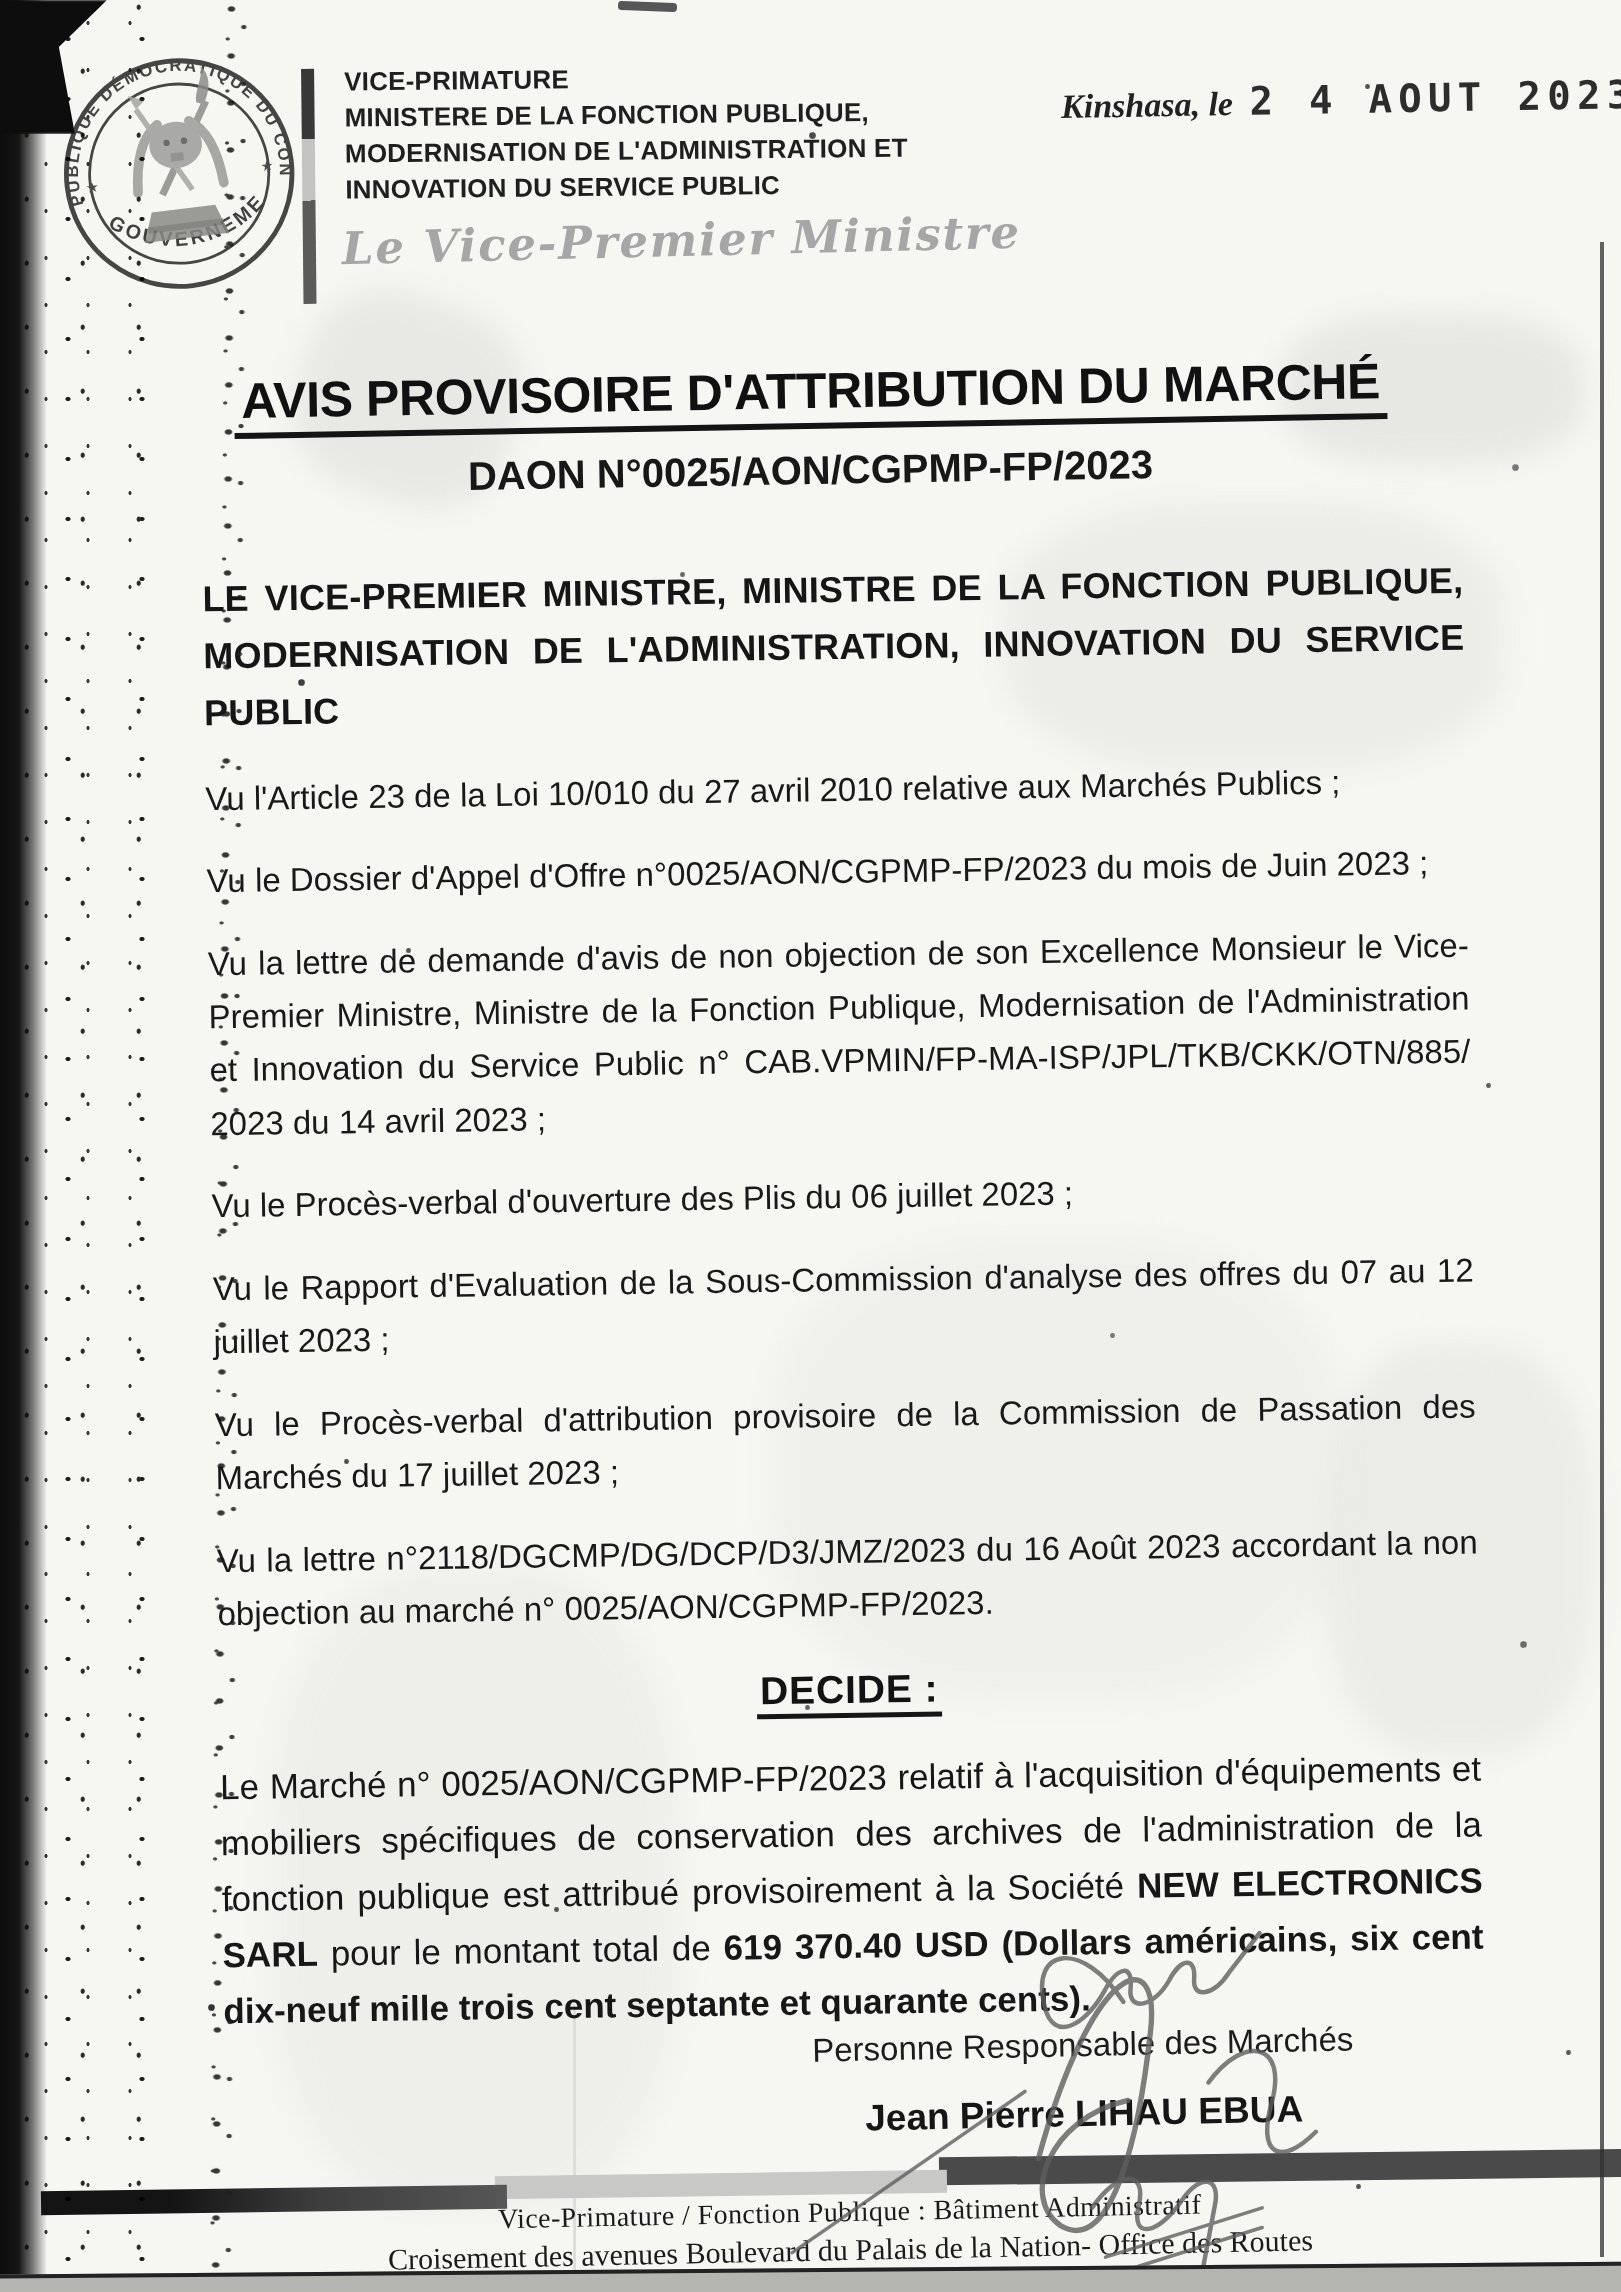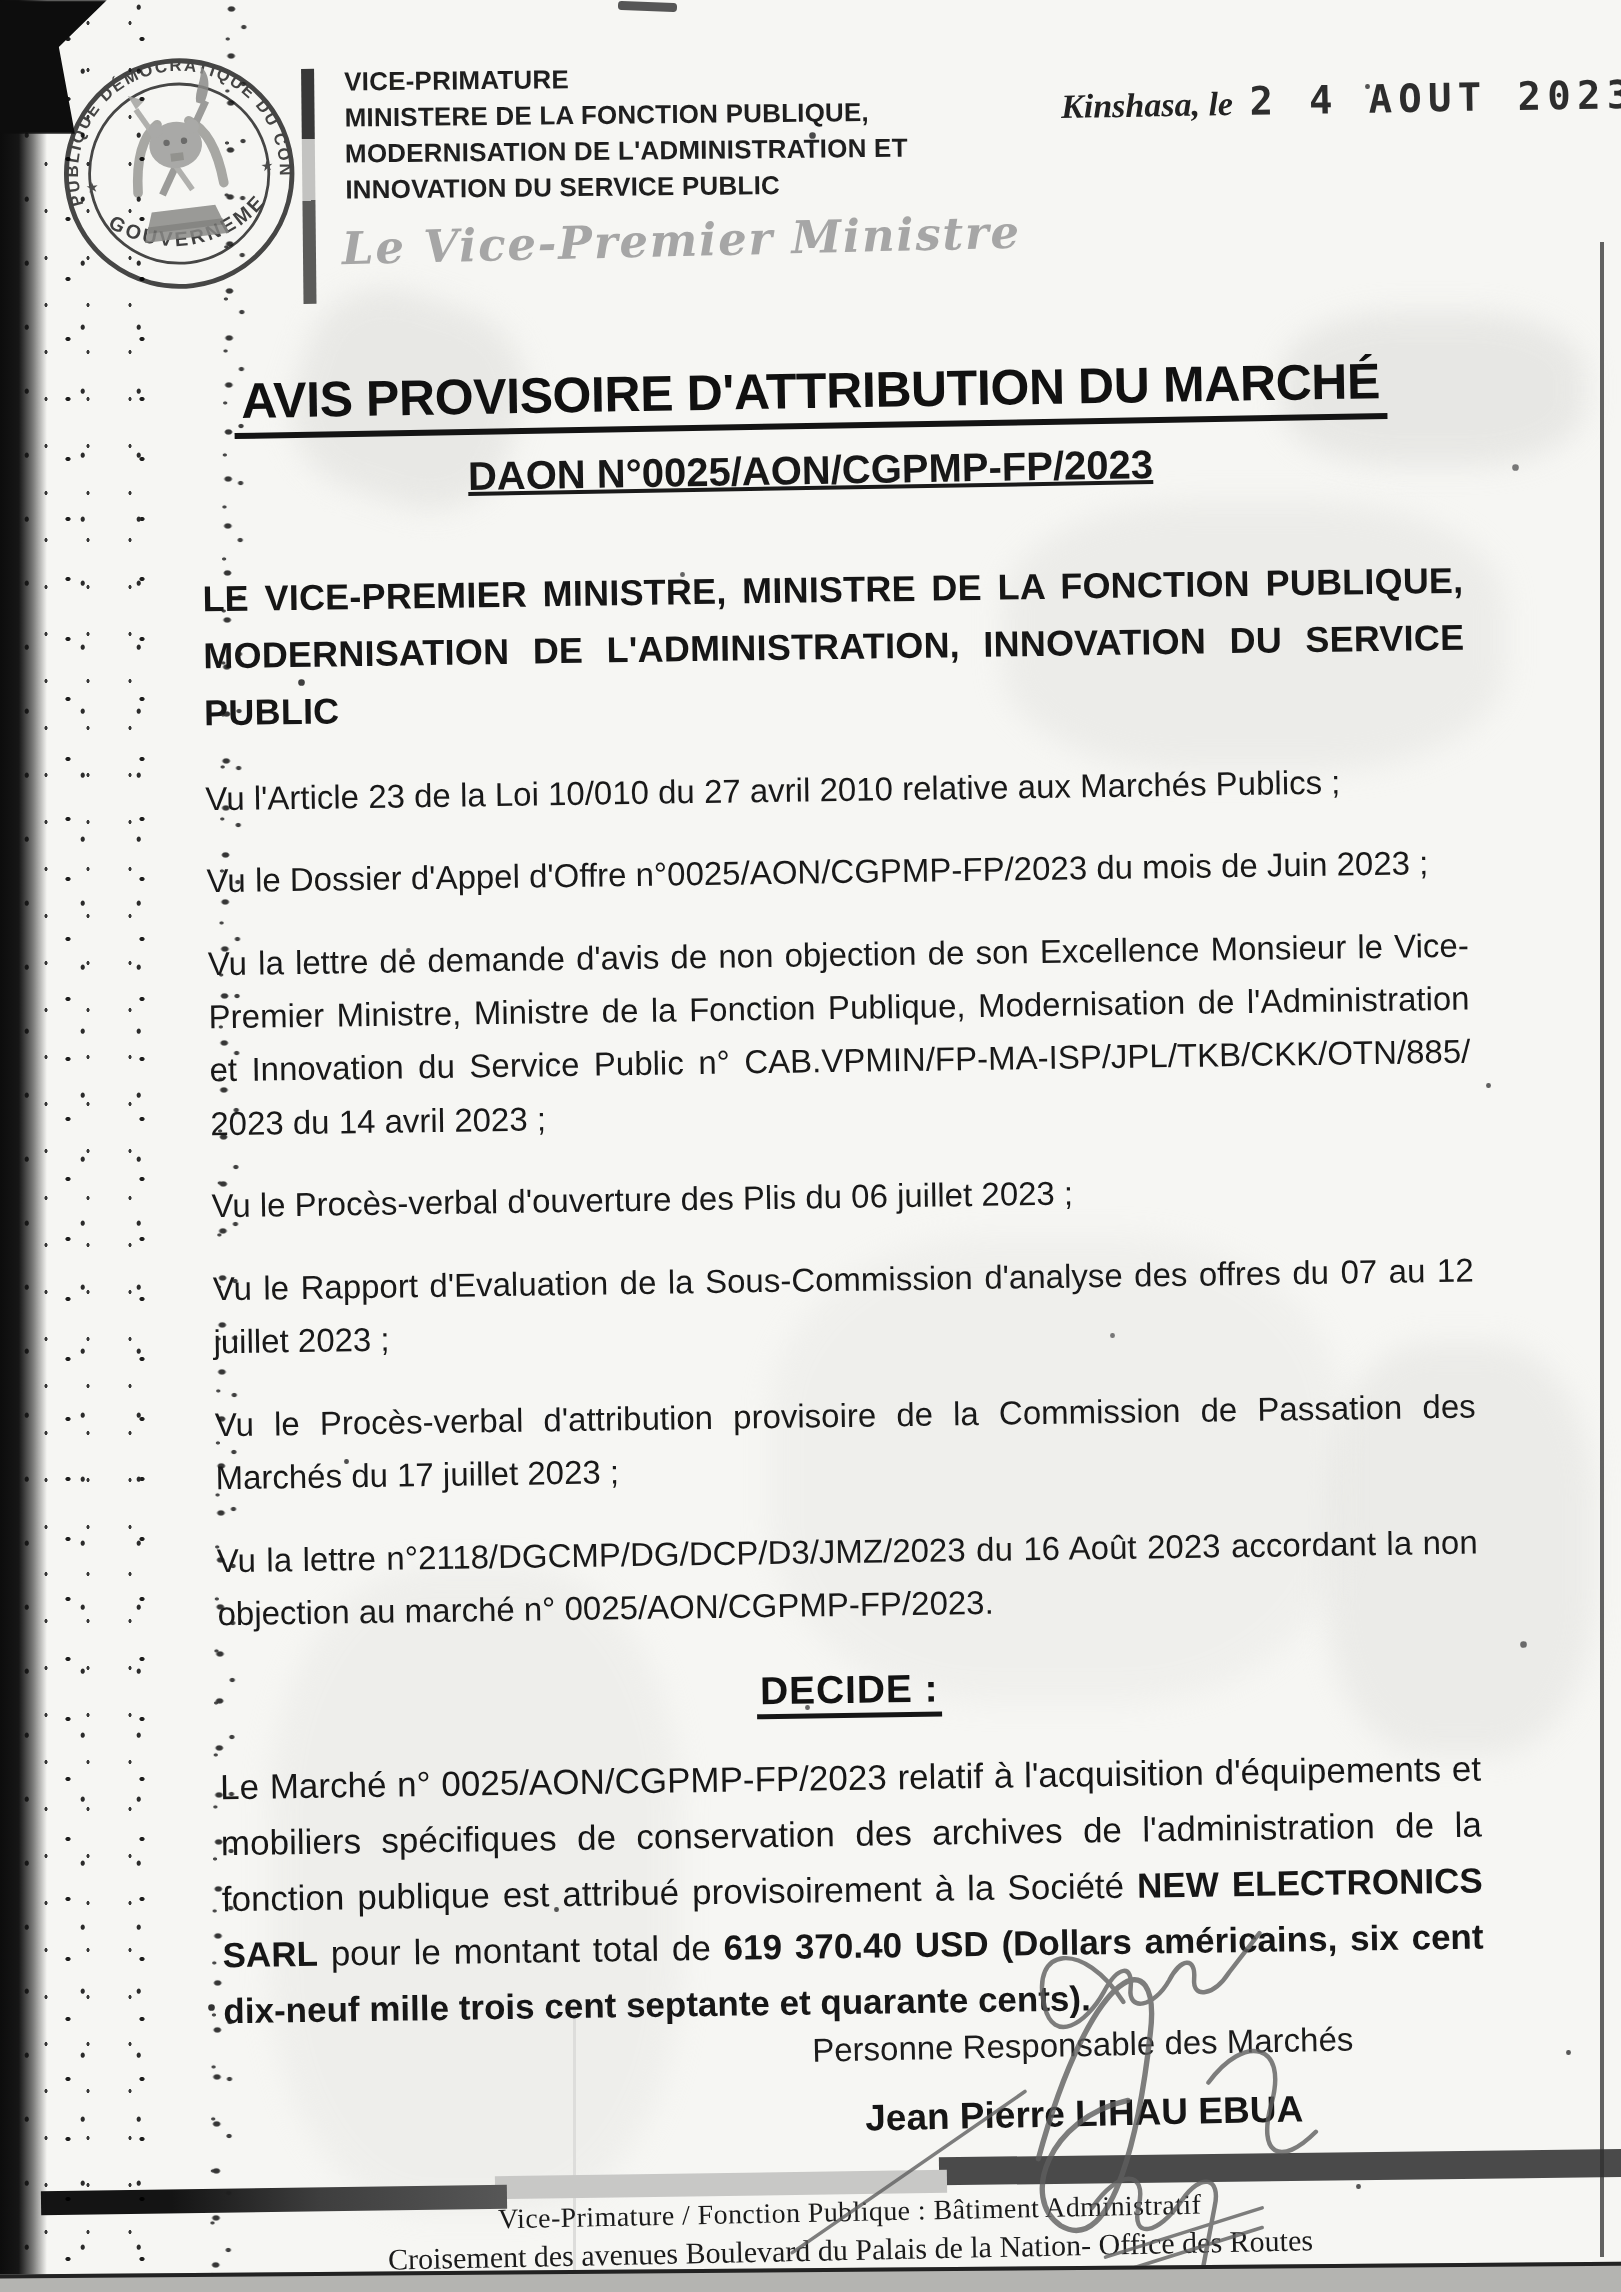--- a/index.html
+++ b/index.html
@@ -55,21 +55,21 @@
     letter-spacing:0.2px;white-space:nowrap;}
   .script-line{position:absolute;left:39px;top:154px;font-family:"DejaVu Serif",cursive;
     font-style:italic;font-weight:700;font-size:45px;color:#999;letter-spacing:1.8px;
     white-space:nowrap;opacity:.85;transform:rotate(-.8deg);}
   .place-date{position:absolute;left:1061px;top:77px;z-index:10;white-space:nowrap;transform:rotate(-1deg);}
   .place-date .prefix{font-family:"Liberation Serif",serif;font-style:italic;font-weight:700;
     font-size:34px;color:#222;}
   .place-date .stamp{font-family:"DejaVu Sans Mono",monospace;font-size:39px;font-weight:700;
     letter-spacing:6.3px;color:#1d1d1d;margin-left:12.5px;opacity:.92;}
   
-  .title-wrap{position:absolute;left:0;top:362px;width:1621px;text-align:center;z-index:10;text-decoration:underline;}
+  .title-wrap{position:absolute;left:0;top:362px;width:1621px;text-align:center;z-index:10;}
   .title-main{display:inline-block;transform:rotate(-1deg);font-size:50px;font-weight:800;
     letter-spacing:-0.4px;color:#111;border-bottom:6.3px solid #141414;padding:0 7.2px 2.7px 7.2px;}
   .title-ref{margin-top:19.7px;transform:rotate(-1deg);font-size:40px;font-weight:800;color:#181818;}
   
   .body-col{position:absolute;left:202px;top:562px;width:1261px;z-index:10;transform:rotate(-.85deg);
     transform-origin:50% 0;}
   .opening{font-size:36px;font-weight:800;line-height:1.58;text-align:justify;color:#161616;
     margin:0 0 30px 0;letter-spacing:0.2px;}
   .recital{font-size:33px;line-height:1.62;text-align:justify;color:#191919;margin:0 0 29px 0;}
   .decide-wrap{text-align:center;margin:36px 0 32px 0;}

